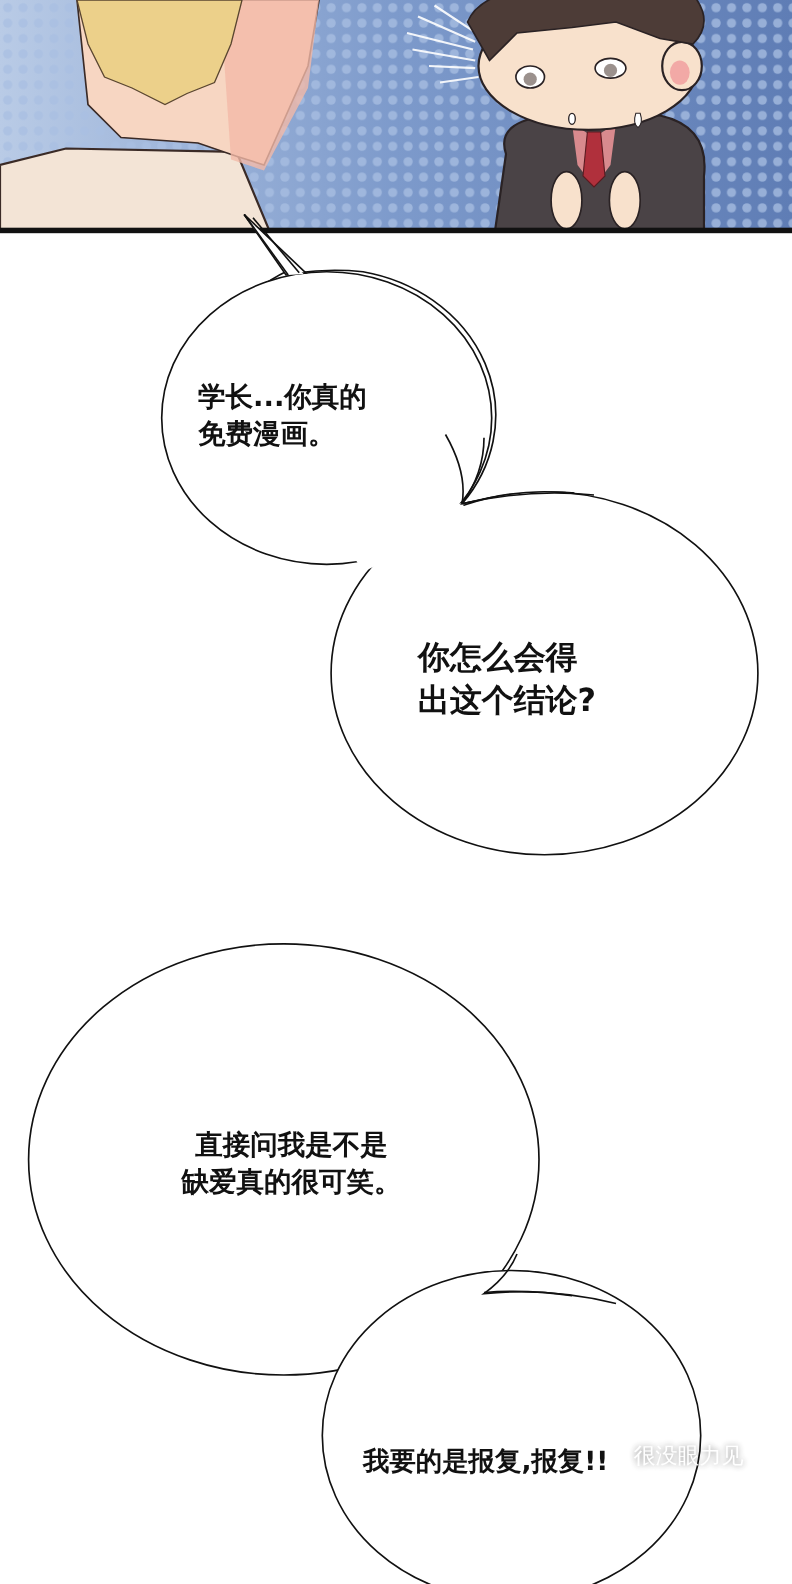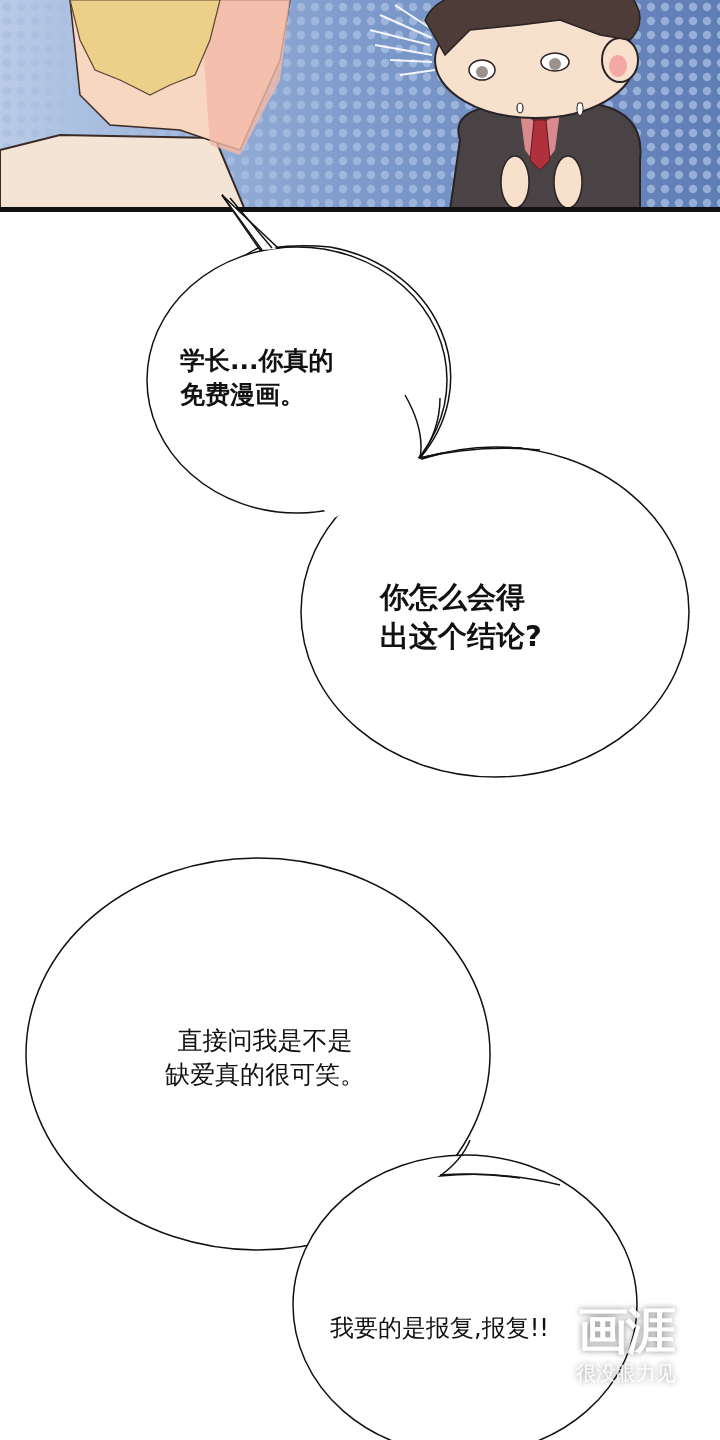--- a/index.html
+++ b/index.html
@@ -3,22 +3,22 @@
 <meta charset="utf-8">
 <style>
   html, body { margin: 0; padding: 0; }
   body { width: 720px; height: 1440px; background: #ffffff; position: relative; overflow: hidden; font-family: "DejaVu Sans", sans-serif; }
   .panel { position: absolute; left: 0; top: 0; width: 720px; height: 210px; overflow: hidden; background: #7d97c4; }
   .panel-border { position: absolute; left: 0; top: 207px; width: 720px; height: 5px; background: #111; }
   svg.layer { position: absolute; left: 0; top: 0; }
   .text { position: absolute; color: #111; font-weight: bold; text-align: center; line-height: 1.35; white-space: pre-line; }
   .t1 { left: 180px; top: 344px; width: 230px; font-size: 25px; font-weight: 600; text-align: left; }
   .t2 { left: 380px; top: 578px; width: 230px; font-size: 29px; text-align: left; }
-  .t3 { left: 130px; top: 1024px; width: 270px; font-size: 25px; font-weight: 400; text-align: center; }
-  .t4 { left: 330px; top: 1312px; width: 290px; font-size: 24px; font-weight: 400; text-align: left; }
+  .t3 { left: 130px; top: 1024px; width: 270px; font-size: 25px; font-weight: 700; text-align: center; }
+  .t4 { left: 330px; top: 1312px; width: 290px; font-size: 24px; font-weight: 700; text-align: left; }
   .watermark { position: absolute; left: 566px; top: 1306px; width: 120px; text-align: center; color: #fff; text-shadow: 0 0 6px rgba(0,0,0,0.55); opacity: 0.88; }
   .wm-logo { font-size: 50px; font-weight: bold; line-height: 1; letter-spacing: -2px; }
   .wm-sub { font-size: 20px; margin-top: 4px; }
 </style>
 </head>
 <body>
 
 <div class="panel">
   <svg class="layer" width="720" height="210" viewBox="0 0 720 210">
     <defs>
@@ -102,15 +102,14 @@
 
 <div class="text t1">学长...你真的
 免费漫画。</div>
 <div class="text t2">你怎么会得
 出这个结论?</div>
 <div class="text t3">直接问我是不是
 缺爱真的很可笑。</div>
 <div class="text t4">我要的是报复,报复!!</div>
 
 <div class="watermark">
-  <div class="wm-logo">画涯</div>
   <div class="wm-sub">很没眼力见</div>
 </div>
 
 </body></html>

